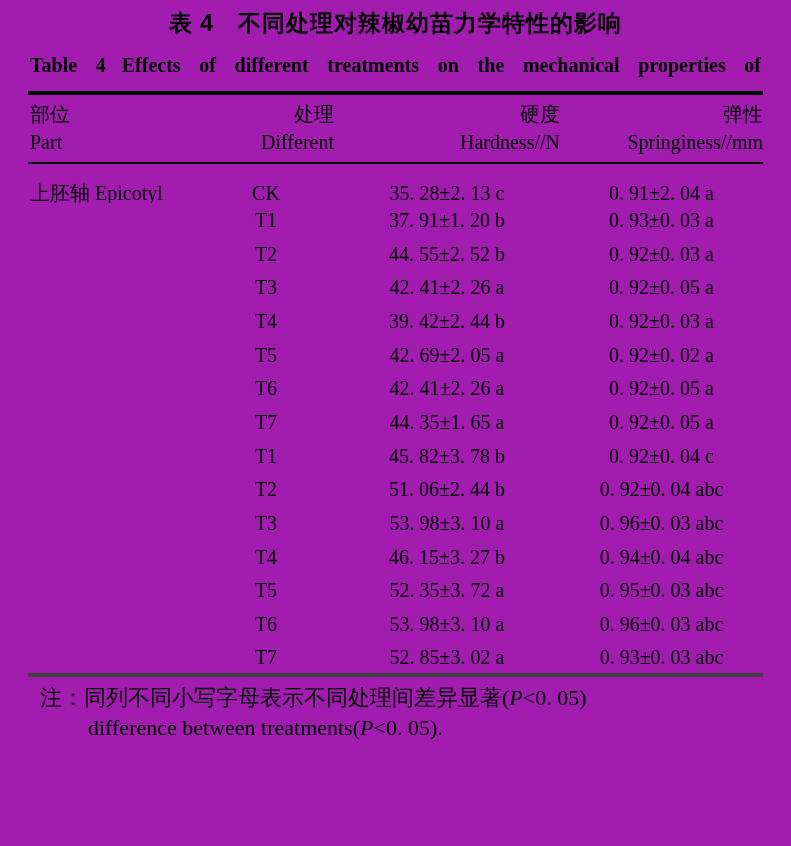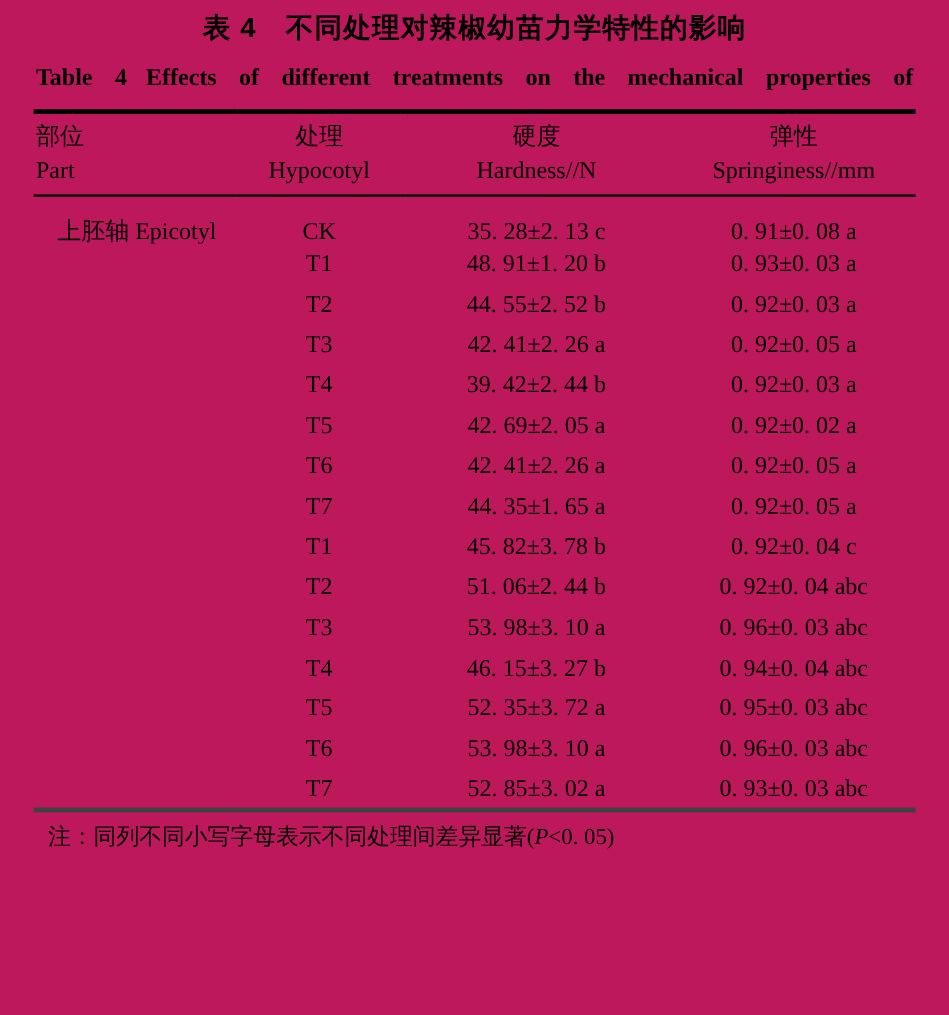--- a/index.html
+++ b/index.html
@@ -1,21 +1,21 @@
 <!DOCTYPE html>
 <html><head>
 <meta charset="utf-8">
 <style>
   * { margin: 0; padding: 0; box-sizing: border-box; }
   html, body { background: #ffffff; }
   .page {
     position: relative;
     width: 791px;
     height: 846px;
-    background: #be185d;
+    background: #a21caf;
     color: #000000;
     overflow: hidden;
     font-family: "Liberation Serif", "DejaVu Serif", serif;
   }
   .title-cn {
     margin-top: 7px;
     text-align: center;
     font-family: "Liberation Sans", "DejaVu Sans", sans-serif;
     font-size: 23px;
     font-weight: bold;
@@ -48,40 +48,40 @@
   col.c-part { width: 170px; }
   col.c-treat { width: 136px; }
   col.c-hard { width: 226px; }
   col.c-spring { width: 203px; }
 
   thead th {
     font-weight: normal;
     border-bottom: 2px solid #000;
     padding: 5px 0 6px 0;
     vertical-align: middle;
-    text-align: center;
+    text-align: right;
     line-height: 28px;
   }
   thead th.left { text-align: left; padding-left: 2px; }
 
   tbody td {
     height: 33.7px;
     vertical-align: middle;
     text-align: center;
     line-height: 1;
     white-space: nowrap;
     overflow: hidden;
   }
   tbody td.part-cell { text-align: left; padding-left: 2px; }
-  tbody tr:first-child td { padding-top: 19px; text-align: center; }
+  tbody tr:first-child td { padding-top: 19px; }
 
   .note {
     margin: 6px 30px 0 30px;
     width: 731px;
-    font-size: 19px;
+    font-size: 22px;
     line-height: 30px;
   }
   .note .note-cn { padding-left: 10px; }
   .note .note-en1 { text-align: justify; text-align-last: justify; }
   .note .note-en2 { margin-left: 58px; }
   .note i, .note-cn i { font-style: italic; }
 </style>
 </head>
 <body>
 
@@ -101,43 +101,43 @@
         <col class="c-spring">
     </colgroup>
     <thead>
       <tr>
         <th class="left">
           <div>部位</div>
           <div>Part</div>
         </th>
         <th>
           <div>处理</div>
-          <div>Hypocotyl</div>
+          <div>Different</div>
         </th>
         <th>
           <div>硬度</div>
           <div>Hardness//N</div>
         </th>
         <th>
           <div>弹性</div>
           <div>Springiness//mm</div>
         </th>
       </tr>
     </thead>
     <tbody>
       <tr>
           <td class="part-cell">上胚轴 Epicotyl</td>
           <td>CK</td>
           <td>35. 28±2. 13 c</td>
-          <td>0. 91±0. 08 a</td>
+          <td>0. 91±2. 04 a</td>
         </tr>
       <tr>
           <td class="part-cell"></td>
           <td>T1</td>
-          <td>48. 91±1. 20 b</td>
+          <td>37. 91±1. 20 b</td>
           <td>0. 93±0. 03 a</td>
         </tr>
       <tr>
           <td class="part-cell"></td>
           <td>T2</td>
           <td>44. 55±2. 52 b</td>
           <td>0. 92±0. 03 a</td>
         </tr>
       <tr>
           <td class="part-cell"></td>
@@ -209,15 +209,16 @@
           <td class="part-cell"></td>
           <td>T7</td>
           <td>52. 85±3. 02 a</td>
           <td>0. 93±0. 03 abc</td>
         </tr>
     </tbody>
   </table>
 
   <div class="note">
     <div class="note-cn"><span>注：同列不同小写字母表示不同处理间差异显著(</span><i>P</i><span>&lt;0. 05)</span></div>
+    <div class="note-en2"><span>difference between treatments(</span><i>P</i><span>&lt;0. 05).</span></div>
   </div>
 
 </div>
 
 </body></html>

